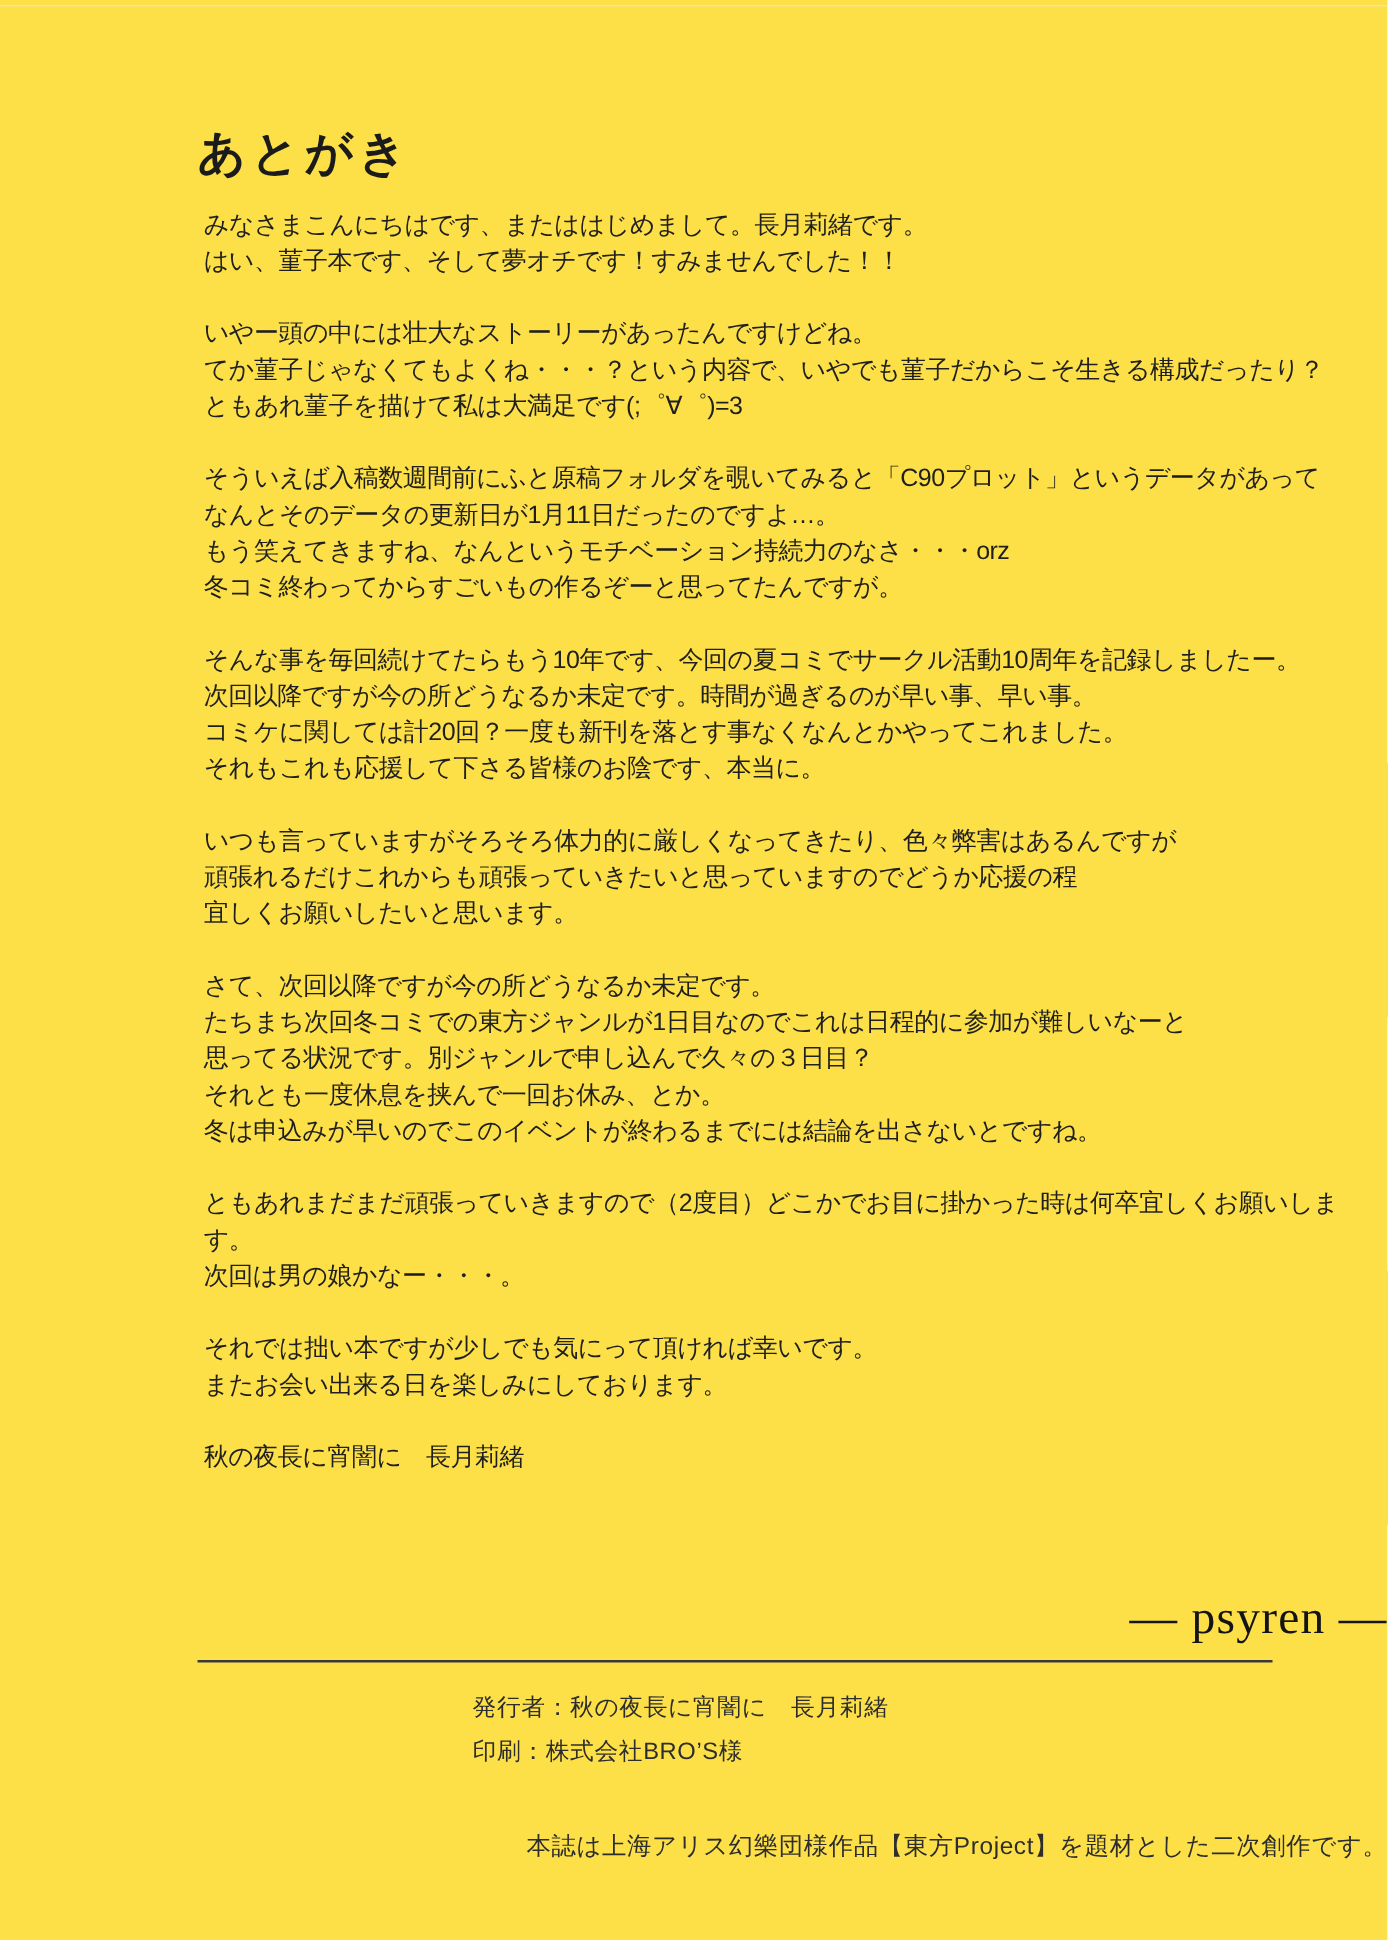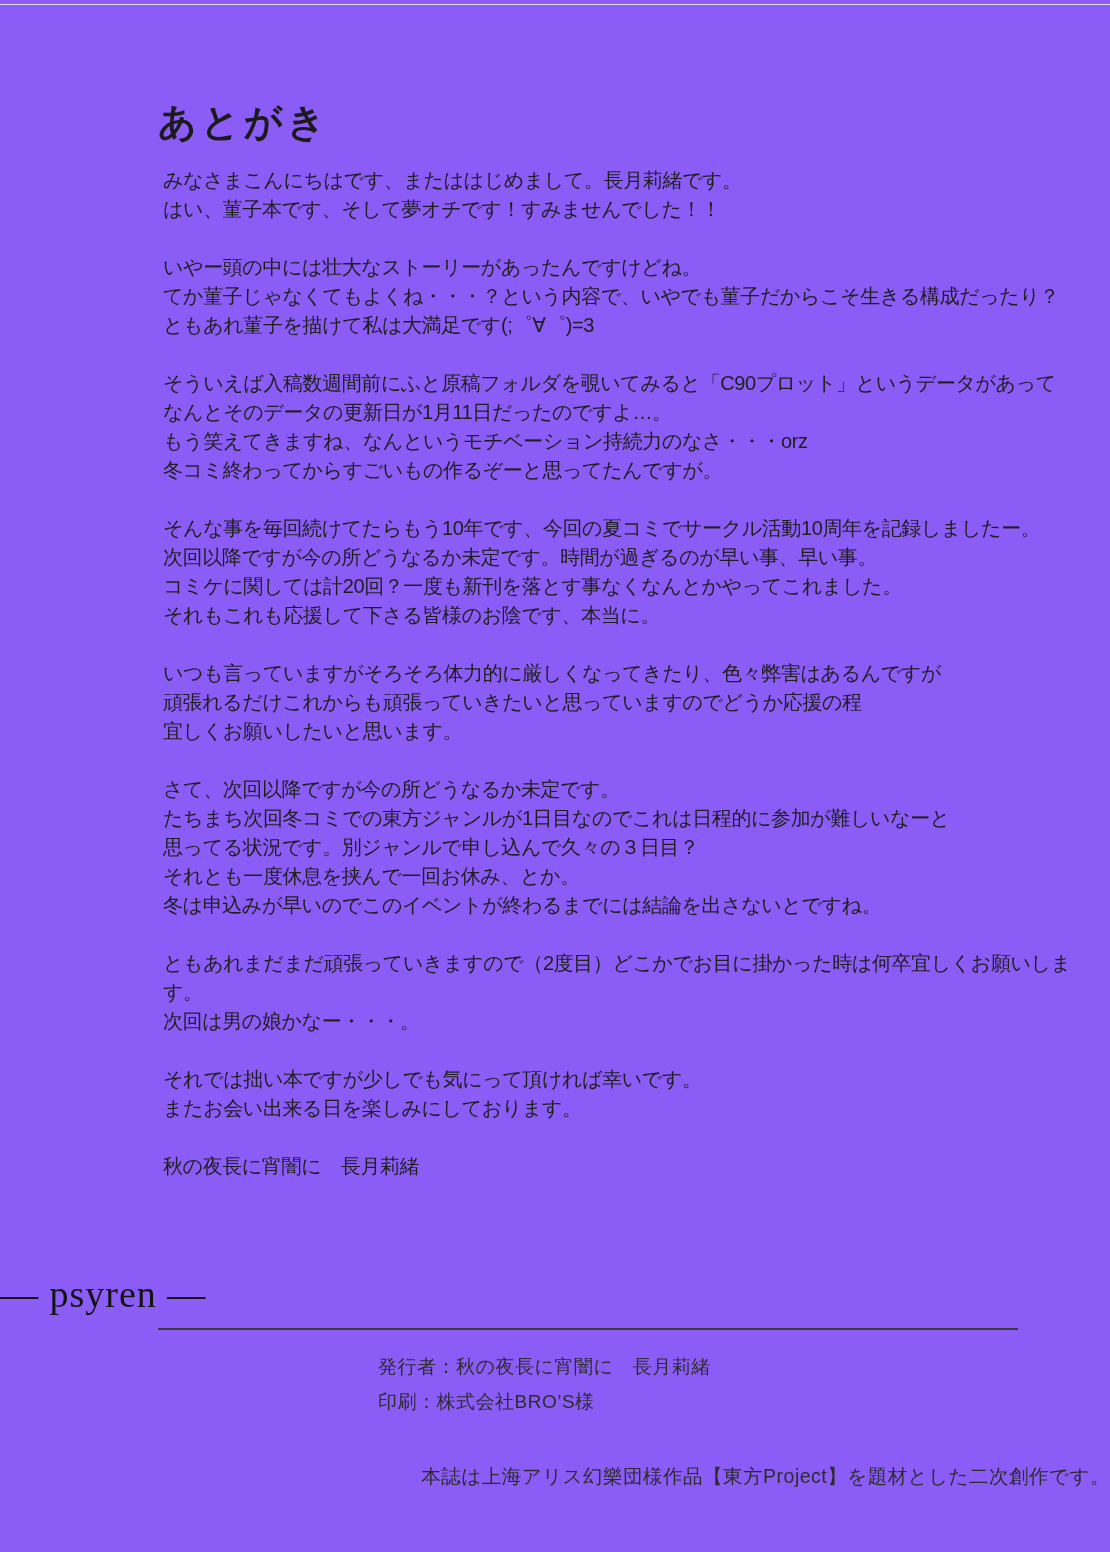--- a/index.html
+++ b/index.html
@@ -4,21 +4,21 @@
 <style>
   html, body {
     margin: 0;
     padding: 0;
     background: #ffffff;
   }
   .page {
     position: relative;
     width: 1110px;
     height: 1552px;
-    background: #8b5cf6;
+    background: #fde047;
     overflow: hidden;
     font-family: "Liberation Sans", "DejaVu Sans", sans-serif;
     color: #1f1f1f;
   }
   .scan-edge-top {
     position: absolute;
     top: 4px;
     left: 0;
     width: 100%;
     height: 1px;
@@ -49,21 +49,21 @@
   .signature {
     margin-top: 29px;
     font-size: 20px;
     line-height: 29px;
   }
   .circle-logo {
     position: absolute;
     top: 1272px;
     left: 0;
     width: 1110px;
-    text-align: left;
+    text-align: right;
     font-family: "Liberation Serif", "DejaVu Serif", serif;
     font-size: 38px;
     color: #141414;
     letter-spacing: 1px;
   }
   .divider-rule {
     position: absolute;
     top: 1328px;
     left: 158px;
     width: 860px;

